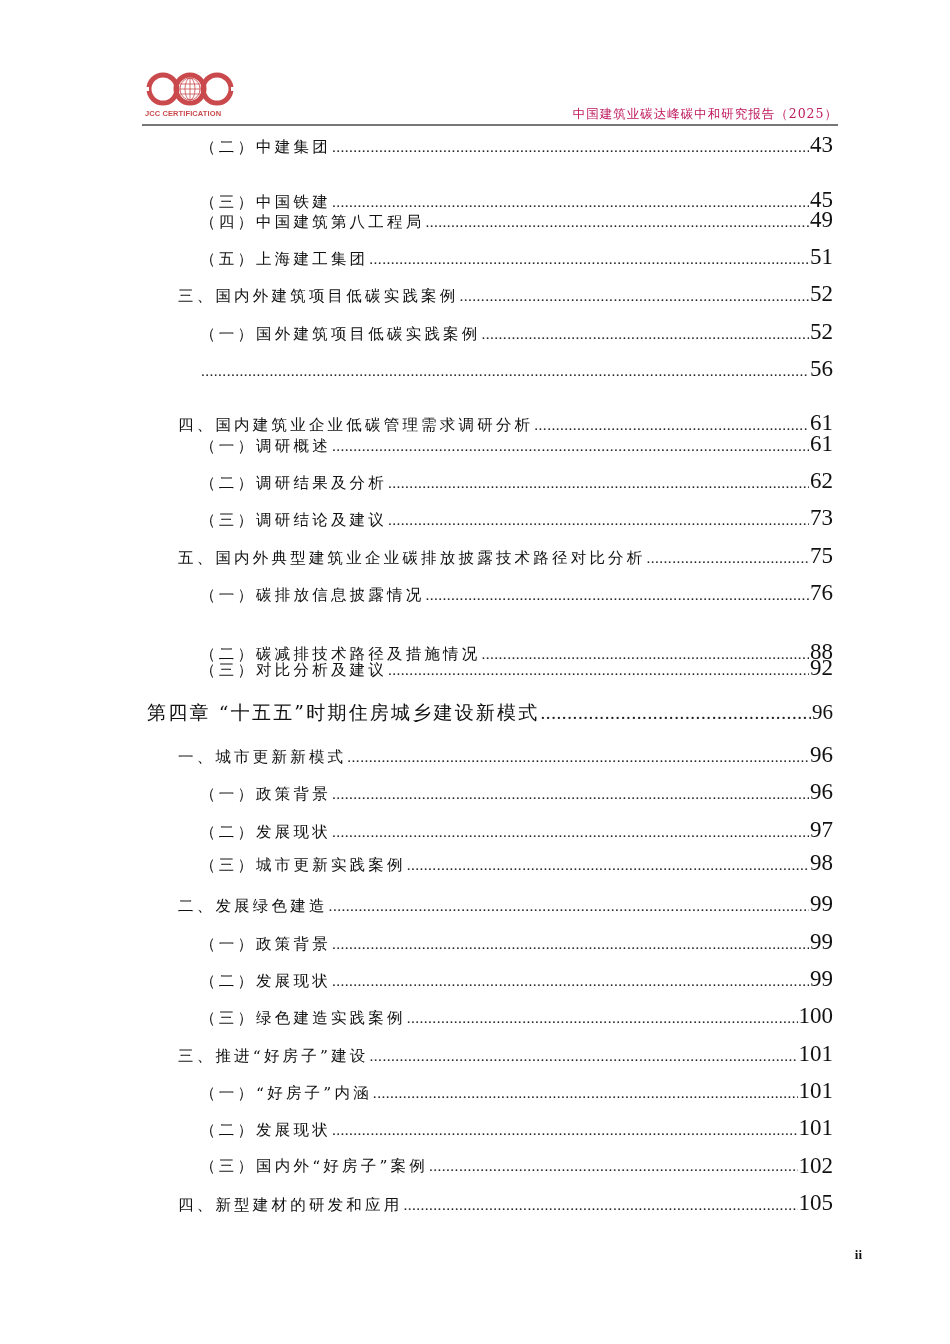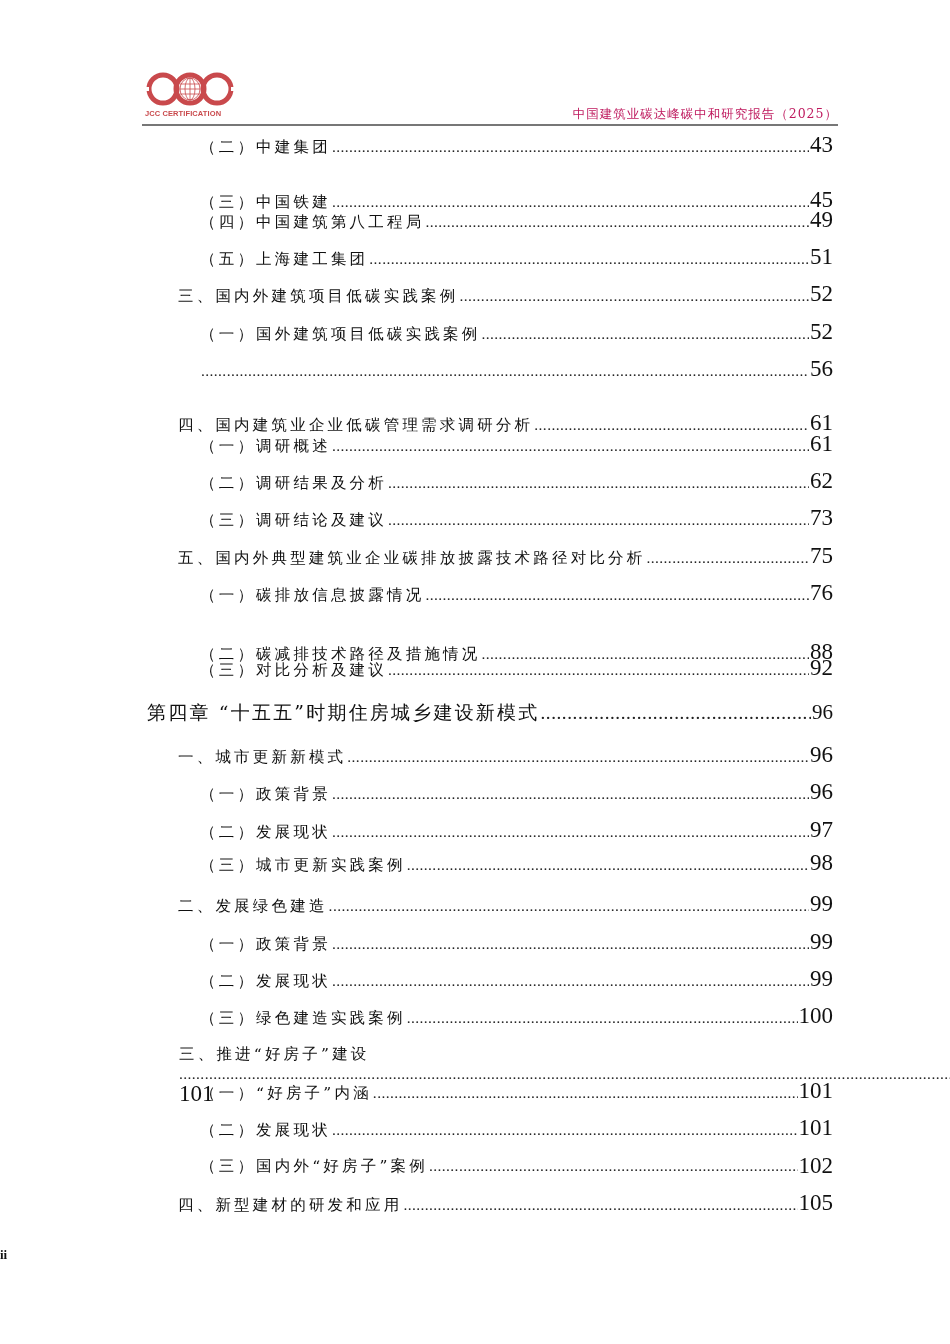--- a/index.html
+++ b/index.html
@@ -92,22 +92,22 @@
       font-size: 19px;
       line-height: 24px;
     }
     .chapter .label { letter-spacing: 2.2px; }
     .chapter .page { font-size: 21px; }
     .chapter .dots { letter-spacing: 0.6px; font-size: 19px; }
     .page-number {
       position: absolute;
       top: 1247px;
       left: 0;
-      width: 760px;
-      text-align: left;
+      width: 862px;
+      text-align: right;
       font-family: "Liberation Serif", serif;
       font-weight: bold;
       font-size: 13px;
     }
   </style>
 </head>
 <body>
 
 <div class="logo">
   <svg width="90" height="40" viewBox="0 0 90 40">
@@ -247,21 +247,21 @@
     <div class="toc-row lvl2" style="top: 969px;">
       <span class="label">（二）发展现状</span>
       <span class="dots"></span>
       <span class="page">99</span>
     </div>
     <div class="toc-row lvl2" style="top: 1006px;">
       <span class="label">（三）绿色建造实践案例</span>
       <span class="dots"></span>
       <span class="page">100</span>
     </div>
-    <div class="toc-row lvl1" style="top: 1044px; flex-direction: column;">
+    <div class="toc-row lvl1" style="top: 1044px;">
       <span class="label">三、推进“好房子”建设</span>
       <span class="dots"></span>
       <span class="page">101</span>
     </div>
     <div class="toc-row lvl2" style="top: 1081px;">
       <span class="label">（一）“好房子”内涵</span>
       <span class="dots"></span>
       <span class="page">101</span>
     </div>
     <div class="toc-row lvl2" style="top: 1118px;">

